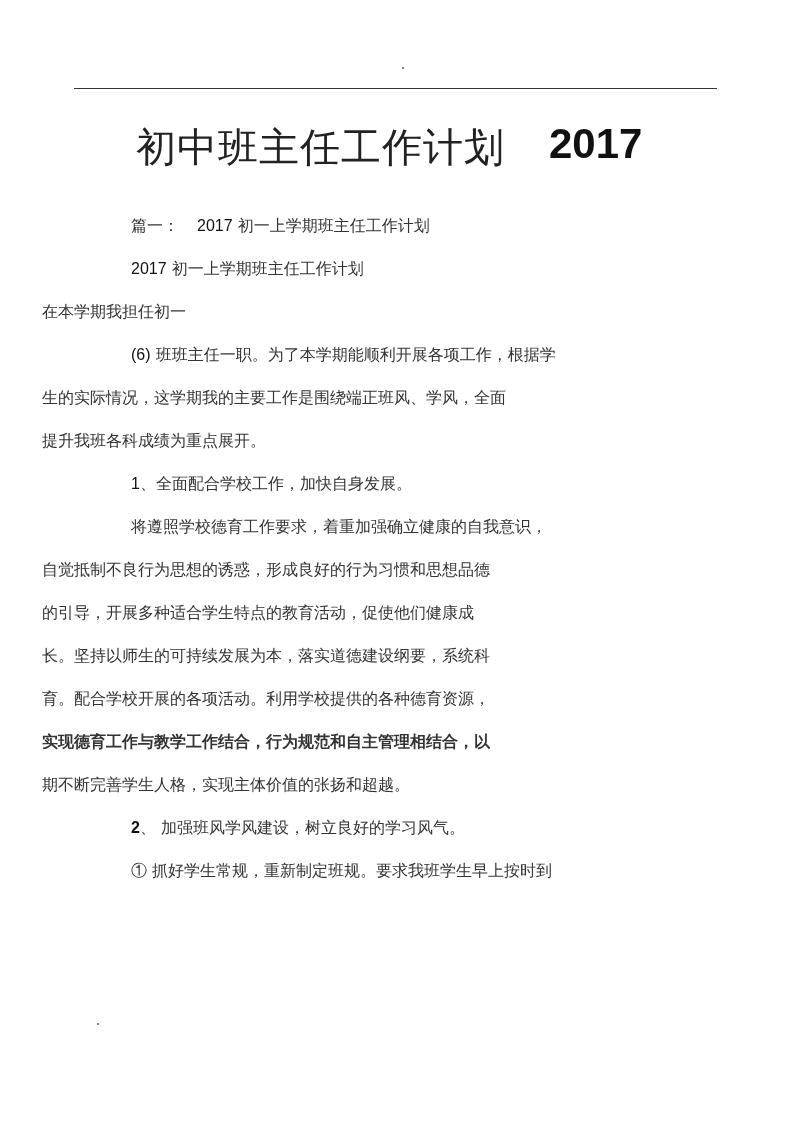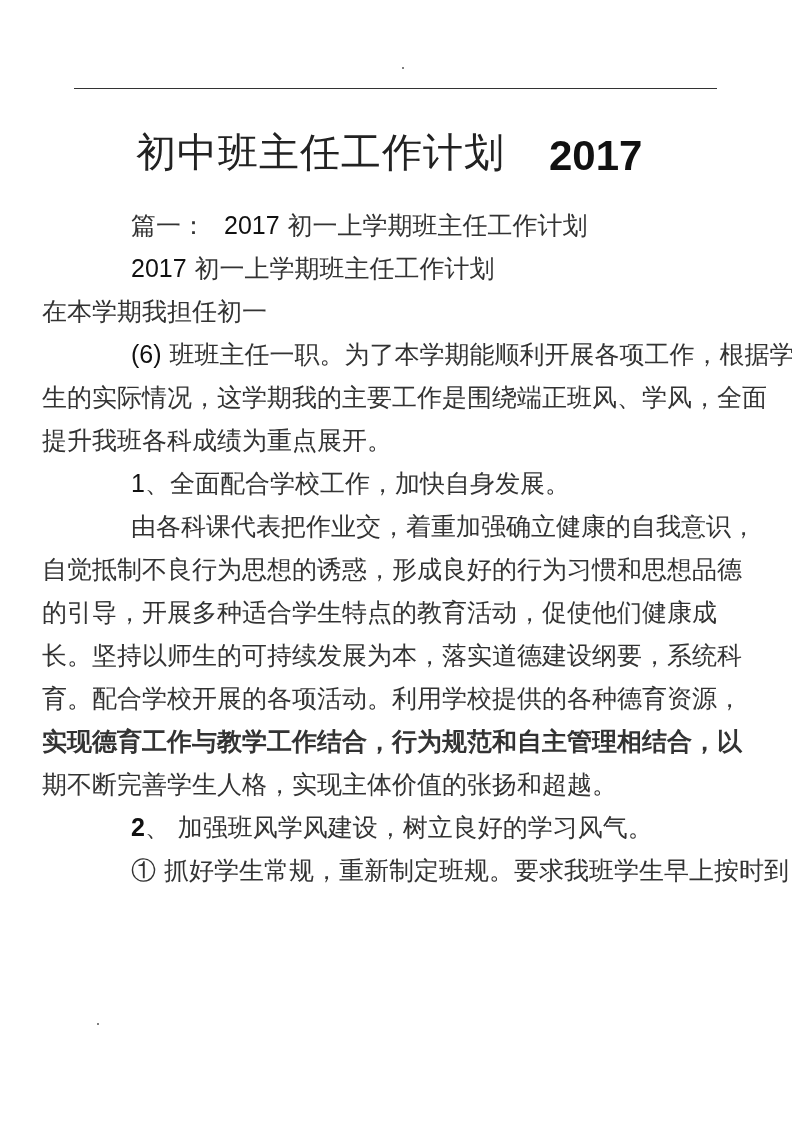--- a/index.html
+++ b/index.html
@@ -31,42 +31,42 @@
       width: 643px;
       height: 0;
       border-top: 1.4px solid #333;
     }
     .doc-title {
       position: absolute;
       left: 136px;
       top: 120px;
       height: 60px;
       display: flex;
-      align-items: flex-end;
+      align-items: flex-start;
       white-space: nowrap;
     }
     .doc-title .title-cn {
       font-family: "DejaVu Serif", "Liberation Serif", serif;
       font-size: 40px;
       font-weight: normal;
       color: #222;
       letter-spacing: 1px;
     }
     .doc-title .title-year {
       font-family: "Liberation Sans", "DejaVu Sans", sans-serif;
       font-size: 42px;
       font-weight: bold;
       color: #111;
       margin-left: 44px;
     }
     .para {
       position: absolute;
       left: 88px;
       width: 560px;
-      font-size: 25px;
+      font-size: 16px;
       line-height: 43px;
       white-space: nowrap;
       color: #333;
     }
     .line {
       display: block;
       height: 43px;
     }
     .indent {
       padding-left: 43px;
@@ -105,21 +105,21 @@
   </span>
   <span class="line" style="margin-left:-46px;">在本学期我担任初一</span>
   <span class="line indent">
     <span class="num">(6)</span><span> 班班主任一职。为了本学期能顺利开展各项工作，根据学</span>
   </span>
   <span class="line" style="margin-left:-46px;">生的实际情况，这学期我的主要工作是围绕端正班风、学风，全面</span>
   <span class="line" style="margin-left:-46px;">提升我班各科成绩为重点展开。</span>
   <span class="line indent">
     <span class="num">1</span><span>、全面配合学校工作，加快自身发展。</span>
   </span>
-  <span class="line indent">由各科课代表把作业交，着重加强确立健康的自我意识，</span>
+  <span class="line indent">将遵照学校德育工作要求，着重加强确立健康的自我意识，</span>
   <span class="line" style="margin-left:-46px;">自觉抵制不良行为思想的诱惑，形成良好的行为习惯和思想品德</span>
   <span class="line" style="margin-left:-46px;">的引导，开展多种适合学生特点的教育活动，促使他们健康成</span>
   <span class="line" style="margin-left:-46px;">长。坚持以师生的可持续发展为本，落实道德建设纲要，系统科</span>
   <span class="line" style="margin-left:-46px;">育。配合学校开展的各项活动。利用学校提供的各种德育资源，</span>
   <span class="line" style="margin-left:-46px;font-weight:bold;">实现德育工作与教学工作结合，行为规范和自主管理相结合，以</span>
   <span class="line" style="margin-left:-46px;">期不断完善学生人格，实现主体价值的张扬和超越。</span>
   <span class="line indent">
     <span class="num" style="font-weight:bold;">2</span><span>、  加强班风学风建设，树立良好的学习风气。</span>
   </span>
   <span class="line indent">①  抓好学生常规，重新制定班规。要求我班学生早上按时到</span>

